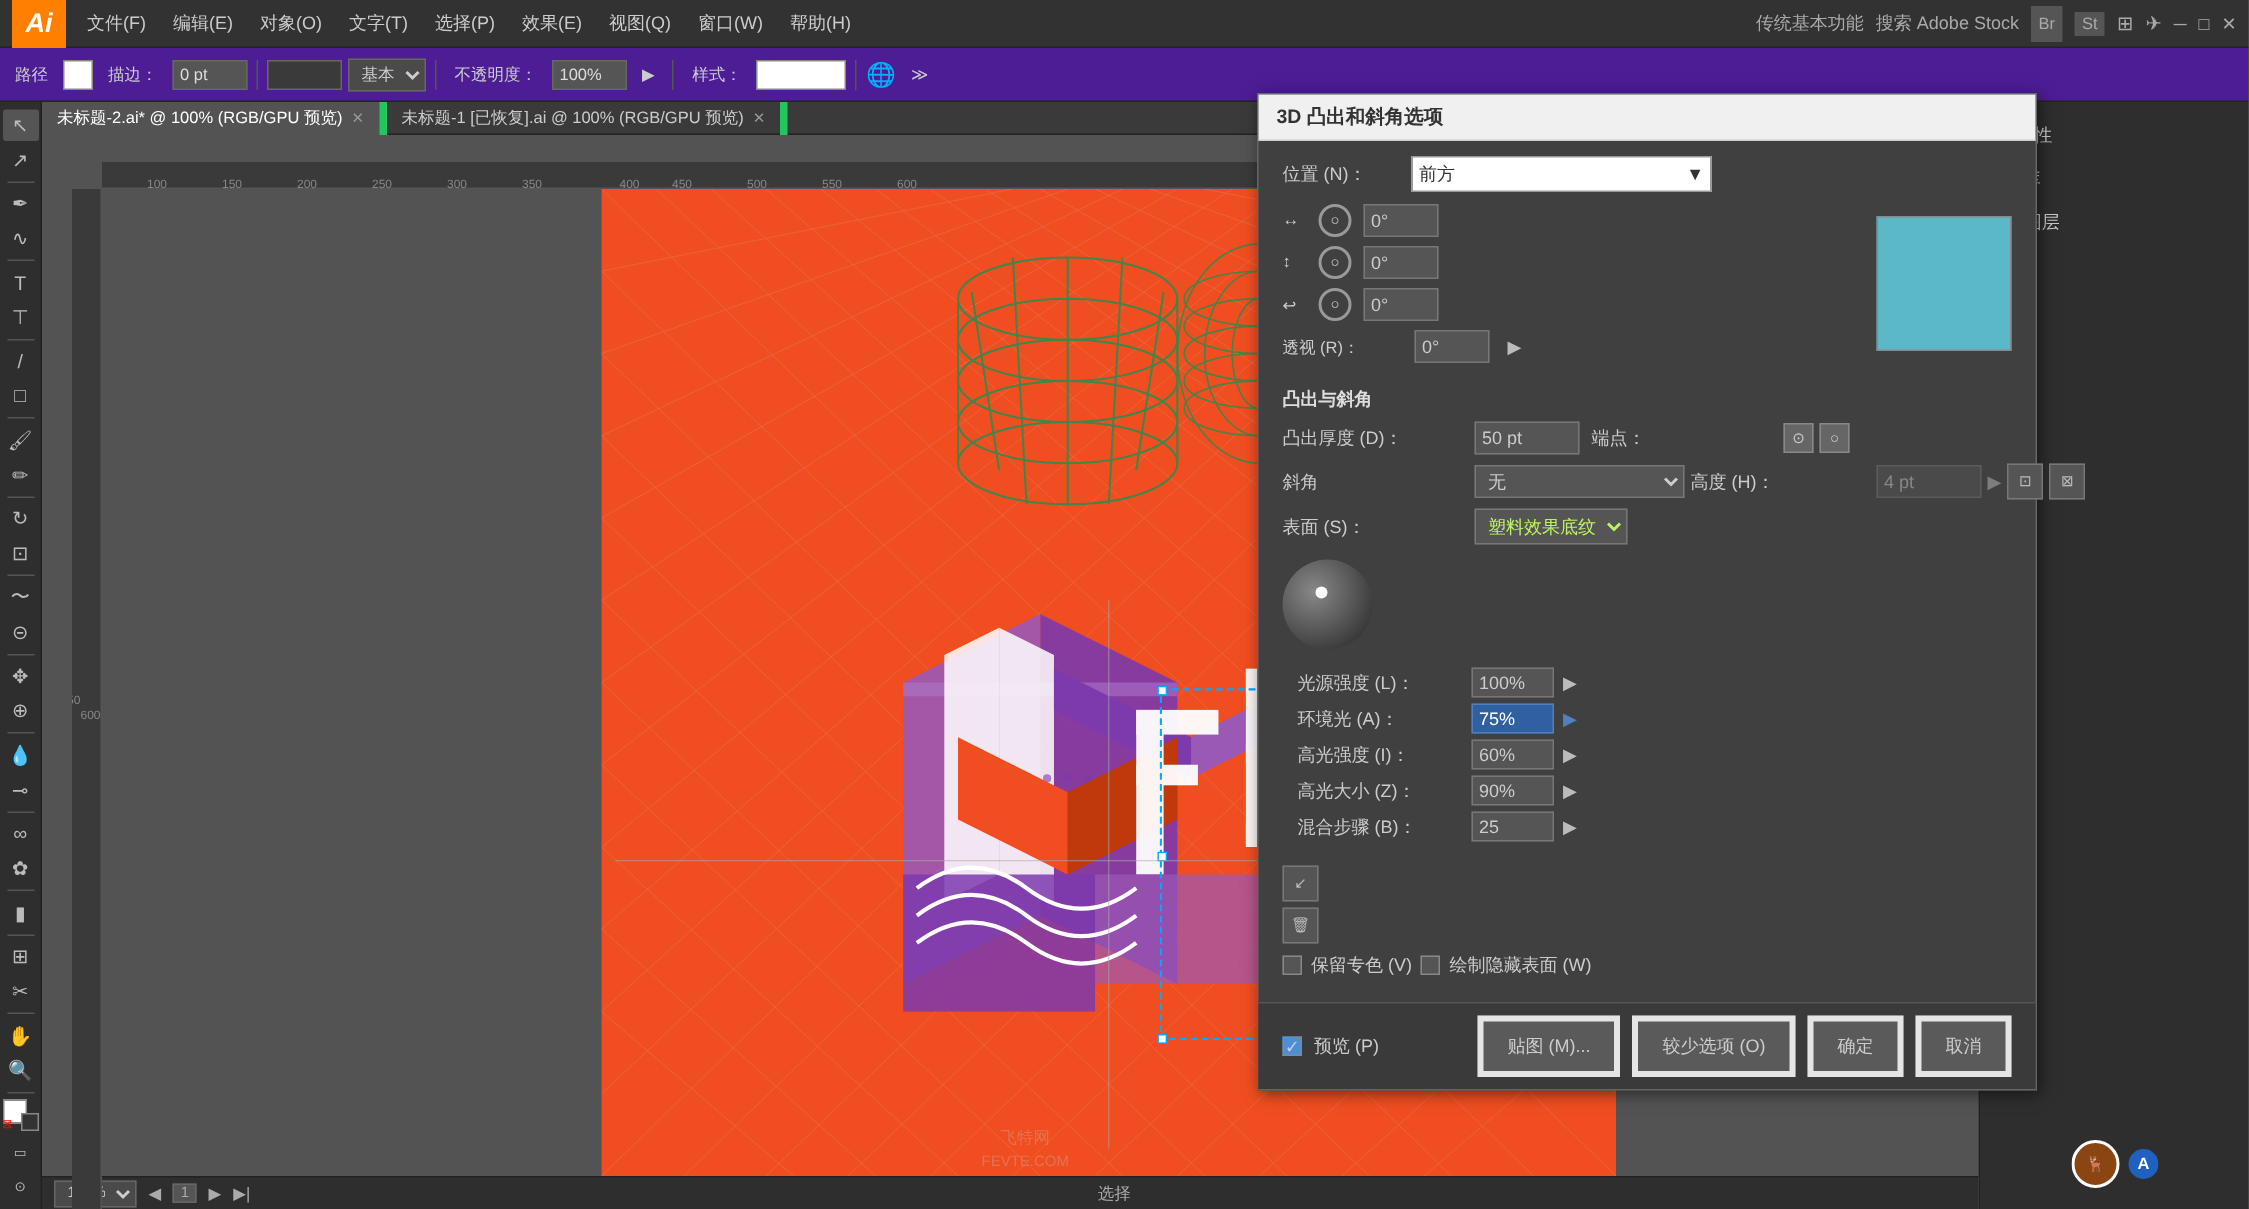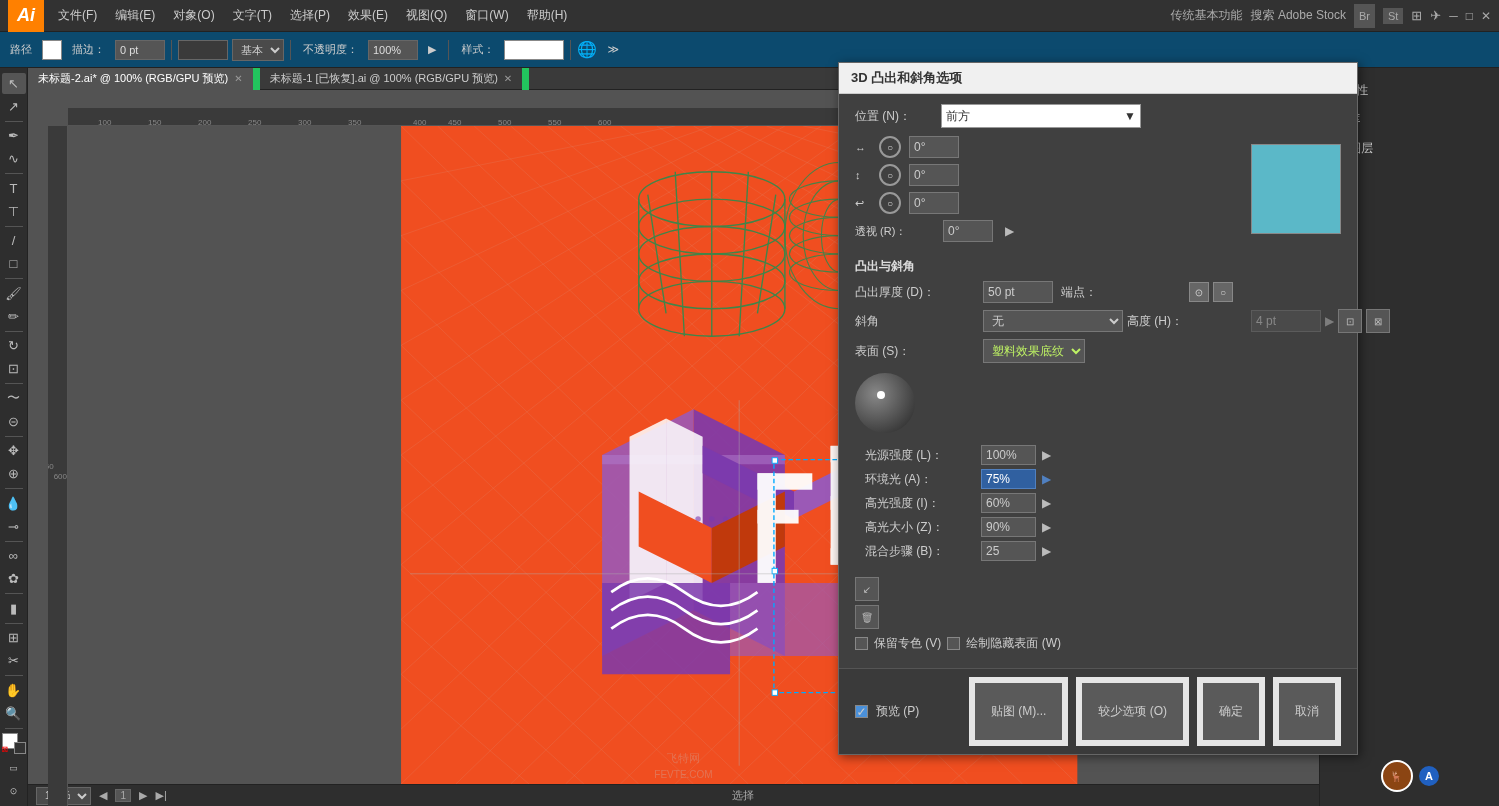--- a/index.html
+++ b/index.html
@@ -18,21 +18,21 @@
     .menu-item {
       padding: 4px 8px; color: #ccc; cursor: pointer; font-size: 12px; white-space: nowrap;
     }
     .menu-right {
       margin-left: auto; display: flex; align-items: center; gap: 8px;
     }
     .menu-right-item { color: #aaa; font-size: 12px; cursor: pointer; }
 
     
     .toolbar {
-      width: 100%; height: 36px; background: #0c4a6e; display: flex; align-items: center;
+      width: 100%; height: 36px; background: #4c1d95; display: flex; align-items: center;
       padding: 0 4px; gap: 4px; border-bottom: 1px solid #222;
     }
     .toolbar-item {
       padding: 3px 6px; color: #ccc; font-size: 11px; cursor: pointer; white-space: nowrap;
       display: flex; align-items: center; gap: 2px;
     }
     .toolbar-sep { width: 1px; height: 20px; background: #555; margin: 0 2px; }
     .toolbar-input {
       background: #555; border: 1px solid #666; color: #ddd; padding: 2px 4px;
       font-size: 11px; width: 50px; height: 20px;
@@ -74,21 +74,21 @@
     }
 
     
     .tabs-bar {
       position: absolute; top: 0; left: 0; right: 0; height: 22px;
       background: #3a3a3a; border-bottom: 1px solid #222; display: flex; align-items: center;
       z-index: 10;
     }
     .tab {
       height: 22px; padding: 0 10px; display: flex; align-items: center;
-      font-size: 11px; color: #ccc; cursor: pointer; border-right: 7px solid #22c55e;
+      font-size: 11px; color: #ccc; cursor: pointer; border-right: 5px solid #22c55e;
       white-space: nowrap;
     }
     .tab.active { background: #535353; color: #fff; }
     .tab-close { margin-left: 6px; color: #999; font-size: 10px; cursor: pointer; }
 
     
     .status-bar {
       width: 100%; height: 22px; background: #2e2e2e; border-top: 1px solid #222;
       display: flex; align-items: center; padding: 0 8px; gap: 8px; font-size: 11px; color: #aaa;
       position: absolute; bottom: 0; left: 0;
@@ -202,21 +202,21 @@
     .cb { width: 13px; height: 13px; border: 1px solid #888; background: #555; cursor: pointer;
       display: flex; align-items: center; justify-content: center; flex-shrink: 0; }
     .cb.checked { background: #4a90d9; }
     .cb-label { color: #ccc; font-size: 12px; }
 
     .dialog-footer {
       display: flex; align-items: center; padding: 8px 16px; gap: 8px;
       border-top: 1px solid #555; background: #3a3a3a;
     }
     .footer-btn {
-      padding: 20px 16px; background: #5a5a5a; border: 6px solid #e5e5e5;
+      padding: 8px 16px; background: #5a5a5a; border: 4px solid #e5e5e5;
       color: #ccc; font-size: 12px; cursor: pointer; white-space: nowrap;
     }
     .footer-btn.primary {
       background: #5a5a5a;
     }
 
     .far-right-panel {
       width: 180px; background: #2e2e2e; border-left: 1px solid #222;
       display: flex; flex-direction: column; padding: 8px 0;
     }

